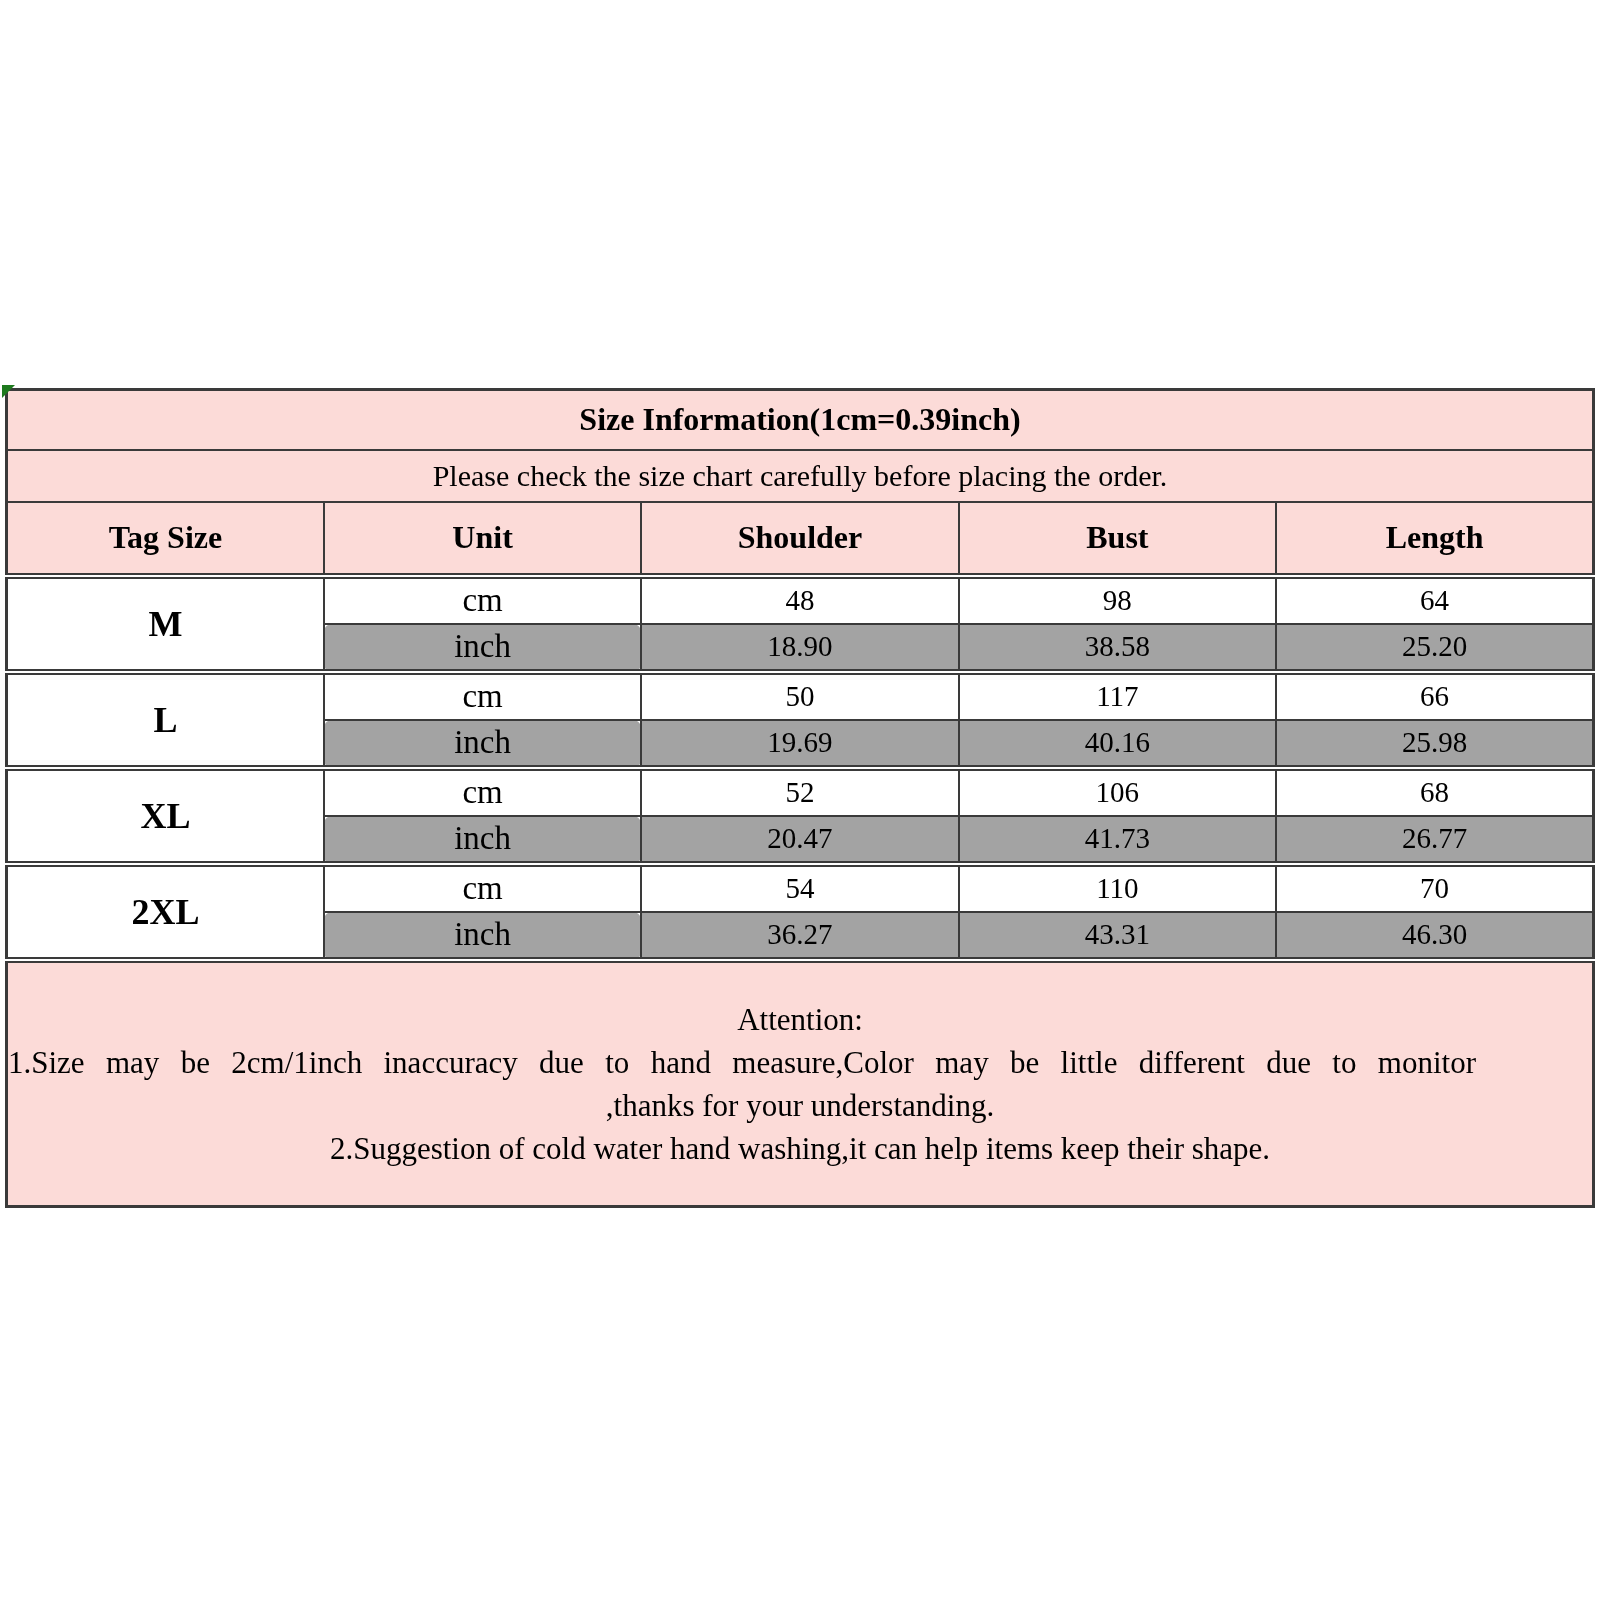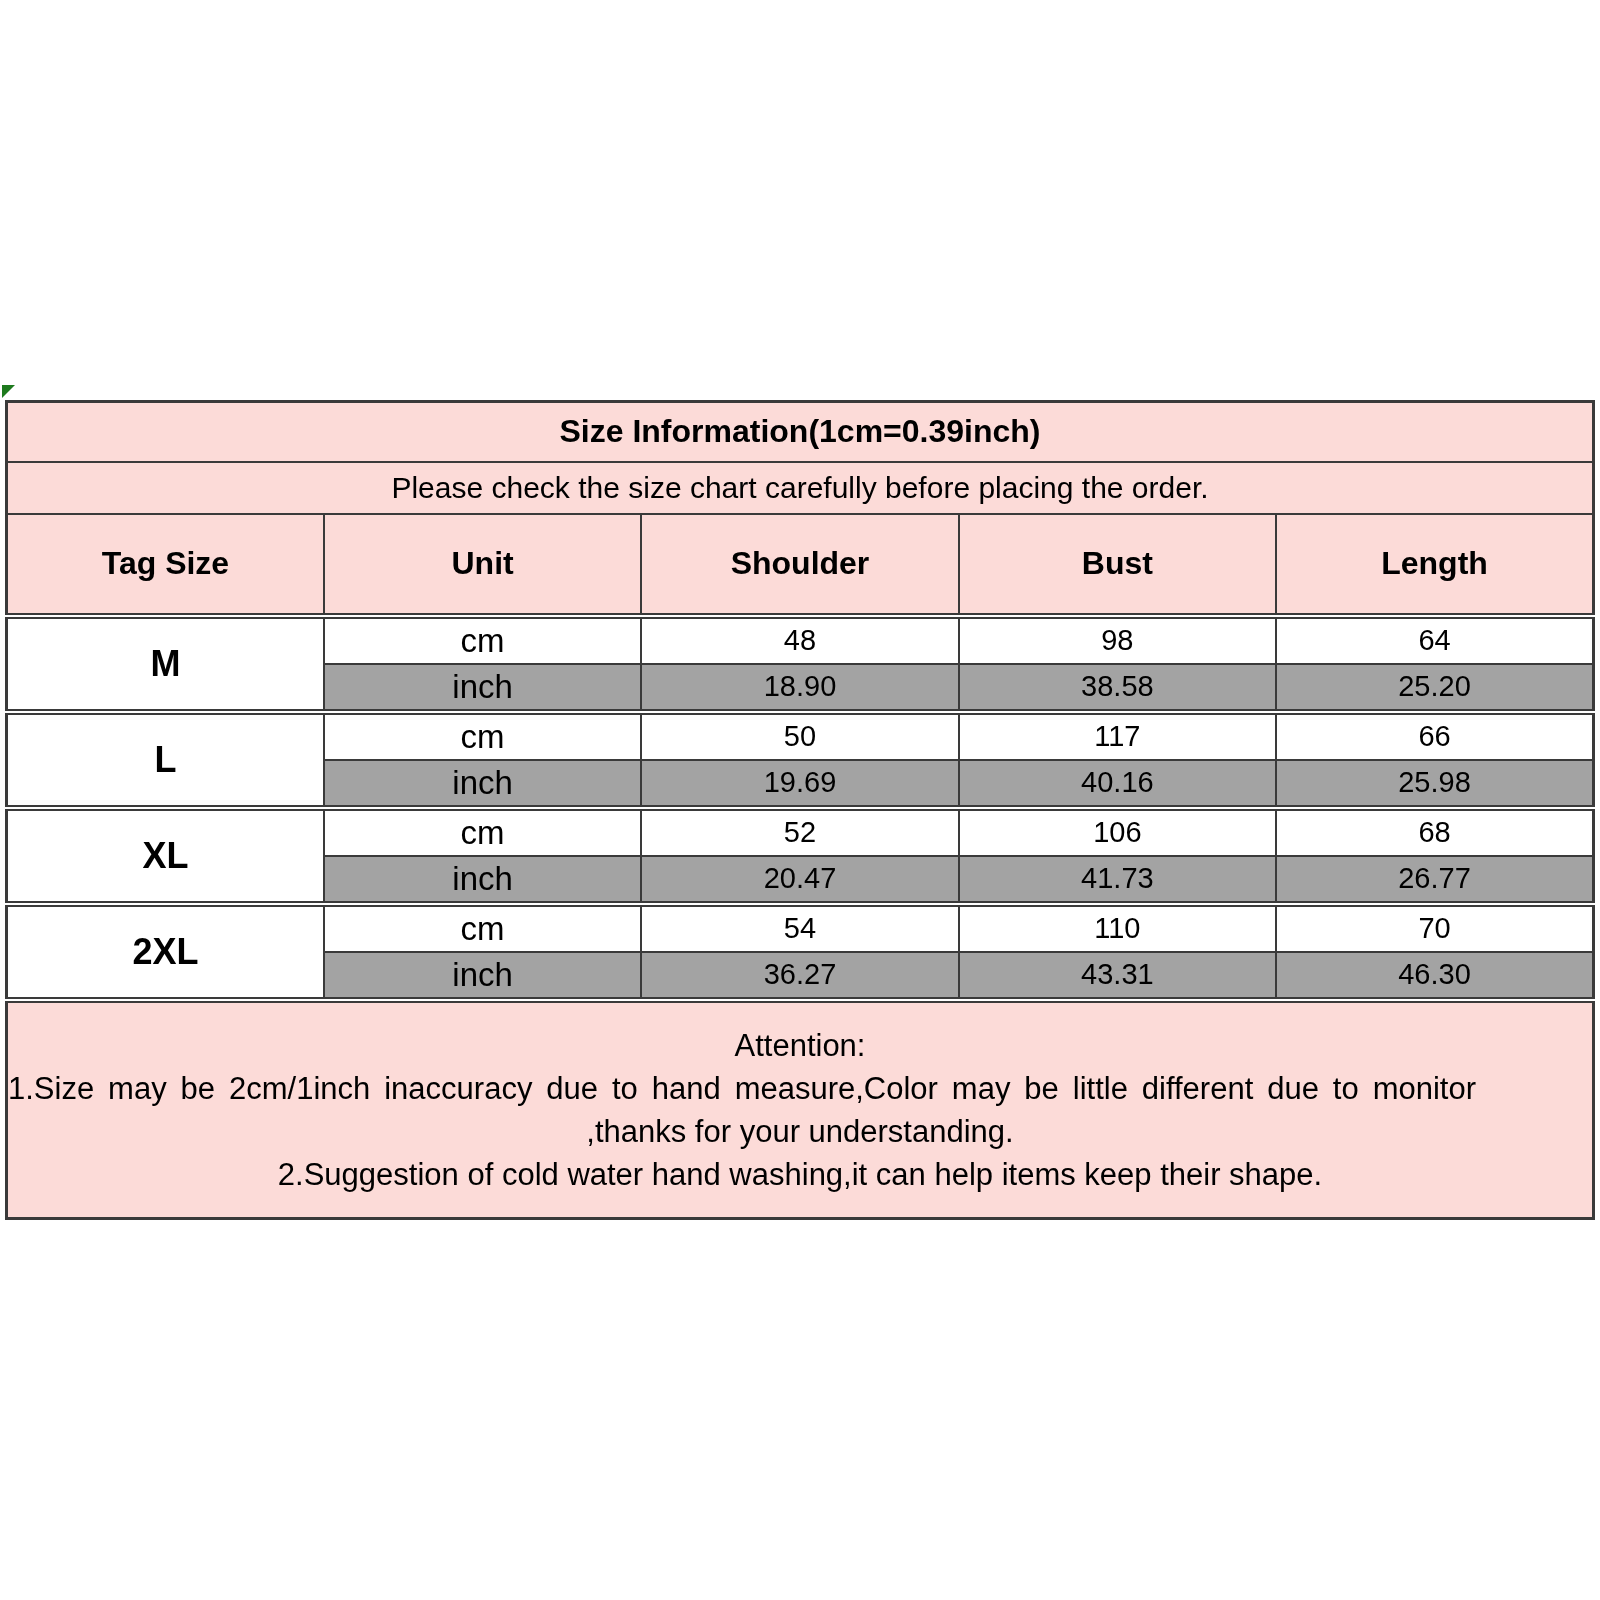--- a/index.html
+++ b/index.html
@@ -6,50 +6,50 @@
   body {
     width: 1600px; height: 1600px;
     background: #ffffff;
     font-family: "Liberation Sans", sans-serif;
     color: #000000;
     position: relative;
     overflow: hidden;
   }
   .sheet {
     position: absolute;
-    left: 5px; top: 400px;
-    width: 1590px; height: 820px;
+    left: 5px; top: 388px;
+    width: 1590px; height: 820px; font-family: Liberation Serif, serif;
   }
   table.sizechart {
     border-collapse: collapse;
     table-layout: fixed;
     width: 100%; height: 100%;
     border: 3px solid #3a3a3a;
   }
   table.sizechart td, table.sizechart th {
     border: 2px solid #3a3a3a;
     text-align: center;
     vertical-align: middle;
     padding: 0;
     overflow: hidden;
   }
   .pink    { background: #fcdbd8; }
   .pinkrow { background: #a3a3a3; }
   .white   { background: #ffffff; }
 
   tr.r-title    { height: 60px; }
   tr.r-subtitle { height: 52px; }
-  tr.r-header   { height: 102px; margin-top: 40px; }
+  tr.r-header   { height: 74px; margin-top: 40px; }
   tr.r-data     { height: 48px; }
 
   .title-cell    { font-weight: bold; font-size: 32px; }
   .subtitle-cell { font-size: 30px; }
   th.head-cell   { font-weight: bold; font-size: 32px; }
   td.tag-cell    { font-weight: bold; font-size: 36px; }
-  td.unit-cell   { font-size: 33px; }
+  td.unit-cell   { font-size: 33px; border-radius: 8px; }
   td.val-cell    { font-size: 29px; margin-top: 36px; }
 
   
   tr.grp td { border-top: 6px double #3a3a3a; }
   tr.r-attention td { border-top: 6px double #3a3a3a; }
 
   td.attention-cell {
     text-align: left;
     vertical-align: top;
     font-size: 31px;

